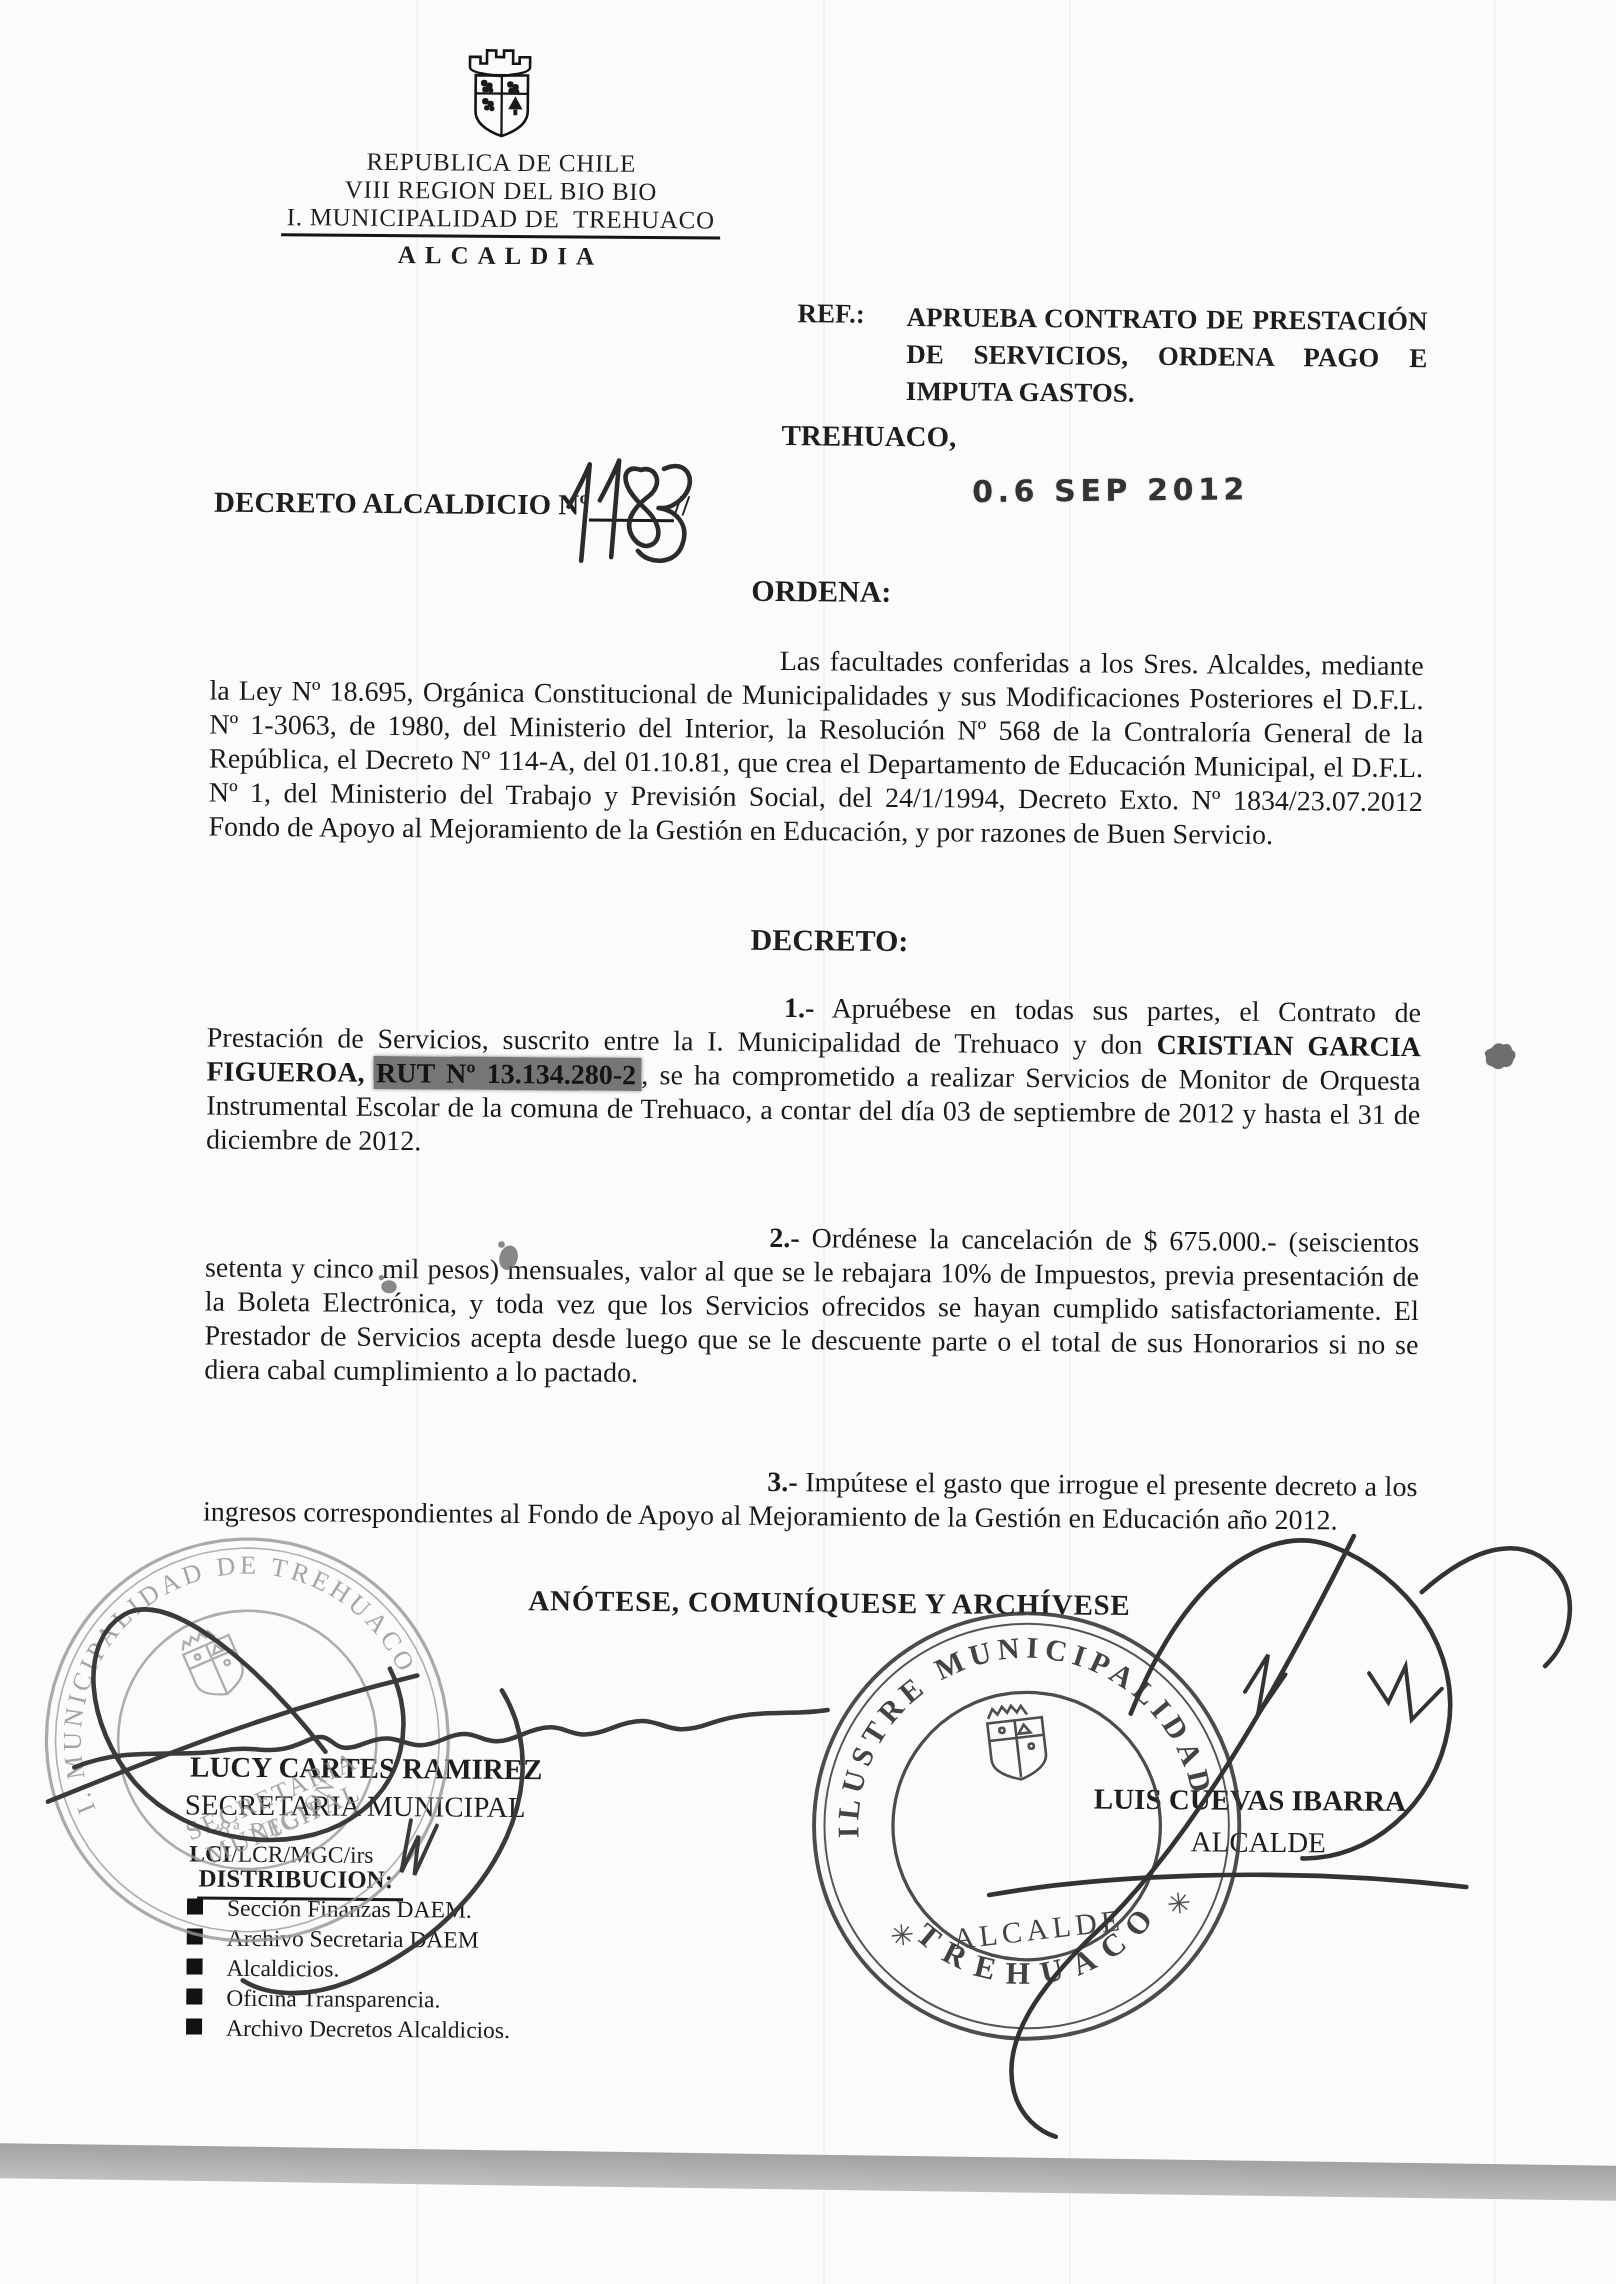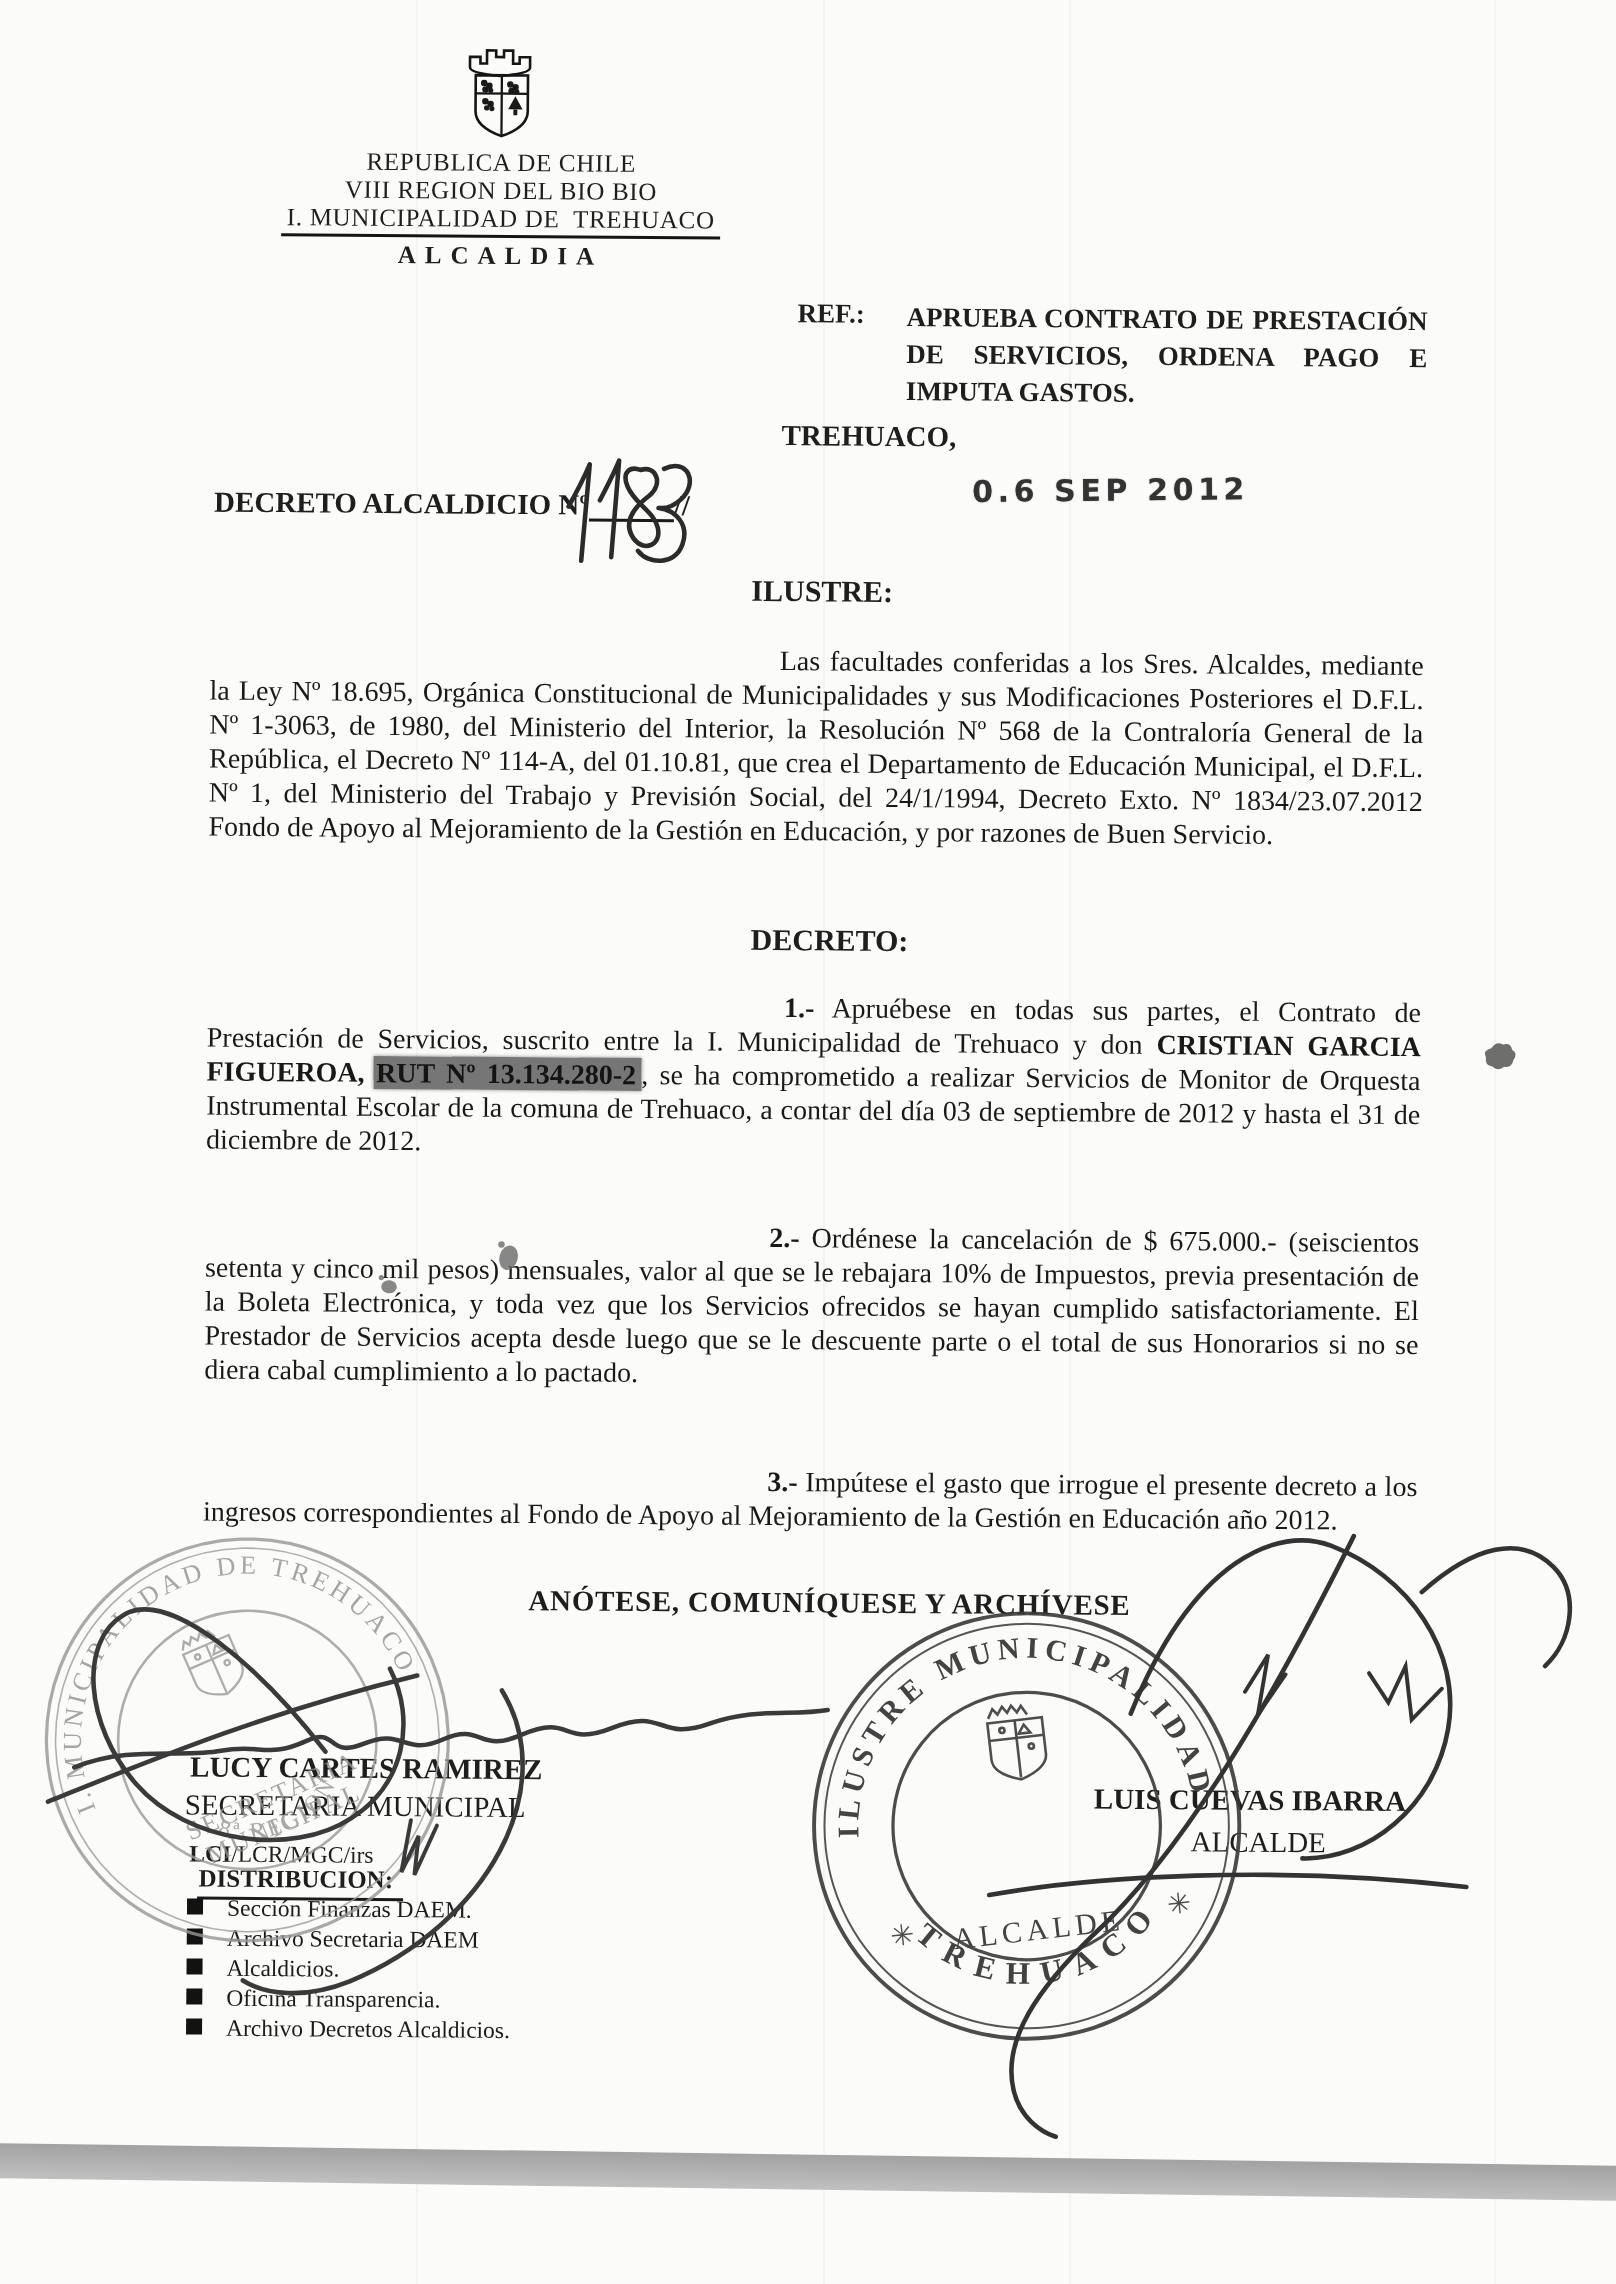--- a/index.html
+++ b/index.html
@@ -92,21 +92,21 @@
       <div class="hl-office">ALCALDIA</div>
     </div>
 
     <div class="abs ref-label">REF.:</div>
     <div class="abs ref-text">APRUEBA CONTRATO DE PRESTACIÓN DE SERVICIOS, ORDENA PAGO E IMPUTA GASTOS.</div>
 
     <div class="abs place-line">TREHUACO,</div>
     <div class="abs decree-line"><span>DECRETO ALCALDICIO Nº</span><span class="blank-line"></span><span>//</span></div>
     <div class="abs date-stamp">0.6 SEP 2012</div>
 
-    <div class="abs sec-heading vistos-h">ILUSTRE:</div>
+    <div class="abs sec-heading vistos-h">ORDENA:</div>
     <p class="abs body-p vistos-p" style="margin:0">Las facultades conferidas a los Sres. Alcaldes, mediante la Ley Nº 18.695, Orgánica Constitucional de Municipalidades y sus Modificaciones Posteriores el D.F.L. Nº 1-3063, de 1980, del Ministerio del Interior, la Resolución Nº 568 de la Contraloría General de la República, el Decreto Nº 114-A, del 01.10.81, que crea el Departamento de Educación Municipal, el D.F.L. Nº 1, del Ministerio del Trabajo y Previsión Social, del 24/1/1994, Decreto Exto. Nº 1834/23.07.2012 Fondo de Apoyo al Mejoramiento de la Gestión en Educación, y por razones de Buen Servicio.</p>
 
     <div class="abs sec-heading decreto-h">DECRETO:</div>
 
     <p class="abs body-p p1" style="margin:0"><span class="pnum">1.-</span><span> Apruébese en todas sus partes, el Contrato de Prestación de Servicios, suscrito entre la I. Municipalidad de Trehuaco y don </span><span class="pname">CRISTIAN GARCIA FIGUEROA,</span><span class="rut-redacted">RUT Nº 13.134.280-2</span><span>, se ha comprometido a realizar Servicios de Monitor de Orquesta Instrumental Escolar de la comuna de Trehuaco, a contar del día 03 de septiembre de 2012 y hasta el 31 de diciembre de 2012.</span></p>
 
     <p class="abs body-p p2" style="margin:0"><span class="pnum">2.-</span><span> Ordénese la cancelación de $ 675.000.- (seiscientos setenta y cinco mil pesos) mensuales, valor al que se le rebajara 10% de Impuestos, previa presentación de la Boleta Electrónica, y toda vez que los Servicios ofrecidos se hayan cumplido satisfactoriamente. El Prestador de Servicios acepta desde luego que se le descuente parte o el total de sus Honorarios si no se diera cabal cumplimiento a lo pactado.</span></p>
 
     <p class="abs body-p p3" style="margin:0"><span class="pnum">3.-</span><span> Impútese el gasto que irrogue el presente decreto a los ingresos correspondientes al Fondo de Apoyo al Mejoramiento de la Gestión en Educación año 2012.</span></p>
 

